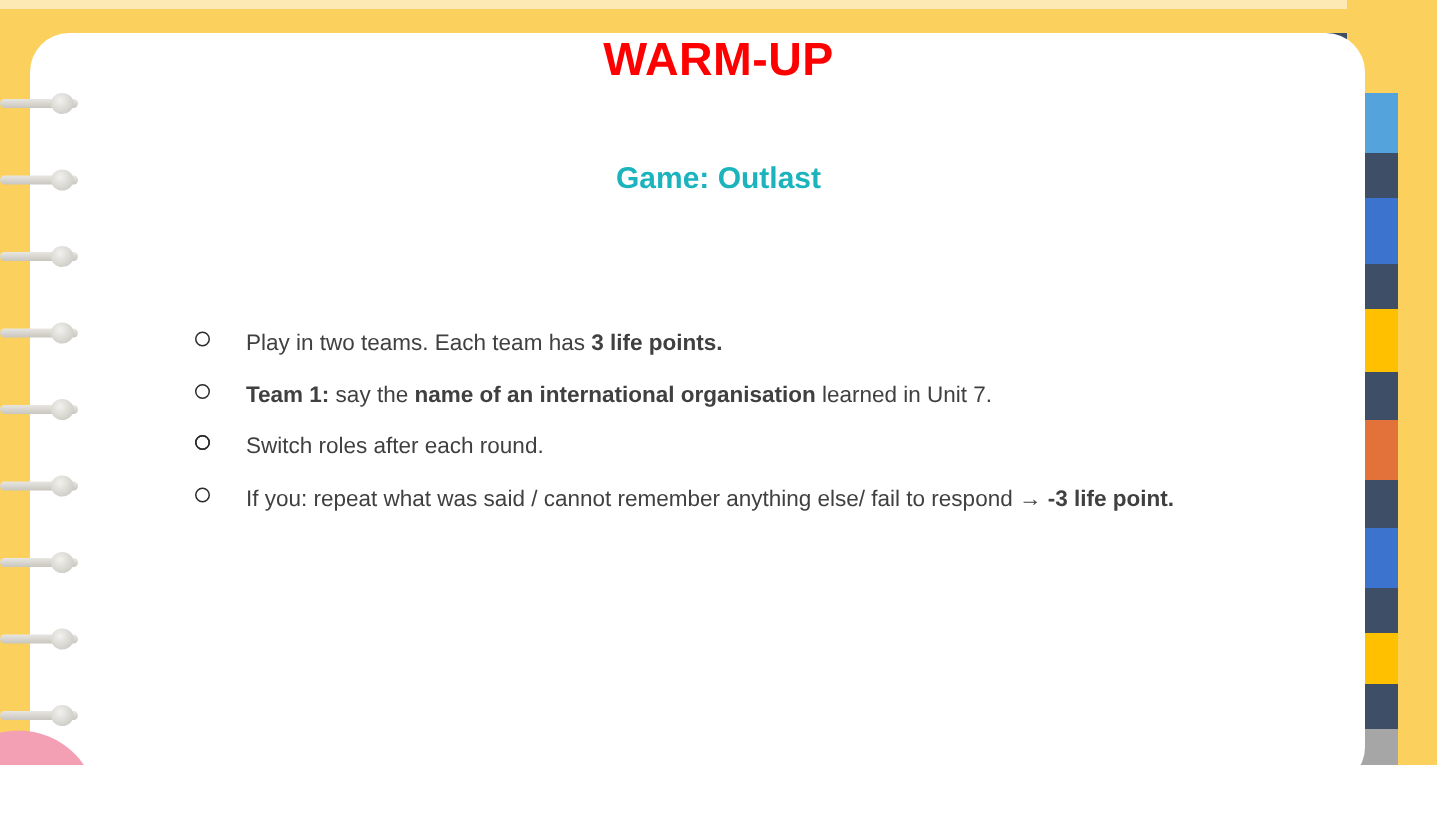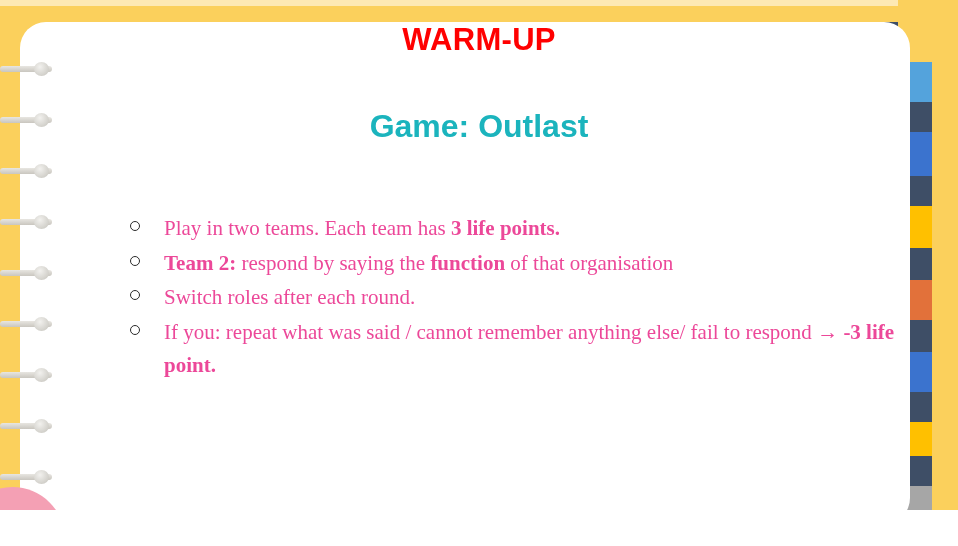--- a/index.html
+++ b/index.html
@@ -131,38 +131,37 @@
     font-weight: bold;
     letter-spacing: 0.3px;
   }
   .subtitle {
     position: absolute;
     left: 0;
     top: 108px;
     width: 958px;
     text-align: center;
     color: #1BB4BD;
-    font-size: 32px;
+    font-size: 20px;
     font-weight: bold;
   }
 
   .bullets {
     position: absolute;
     left: 128px;
     top: 212px;
     width: 770px;
   }
   .bullet-row {
     position: relative;
     padding-left: 36px;
-    font-size: 21px;
+    font-size: 15px;
     line-height: 33.5px;
-    color: #ec4899;
+    color: #404040;
     margin-bottom: 1px;
-    font-family: Liberation Serif, serif;
   }
   .bullet-marker {
     position: absolute;
     left: 2px;
     top: 9px;
     width: 10px;
     height: 10px;
     border: 1.6px solid #2B2B2B;
     border-radius: 50%;
     box-sizing: border-box;
@@ -240,18 +239,19 @@
     </div>
 
   <div class="pink-circle"></div>
 
   <div class="title">WARM-UP</div>
 
   <div class="subtitle">Game: Outlast</div>
 
   <div class="bullets" id="bullets">
       <div class="bullet-row"><span class="bullet-marker"></span><span class="bullet-text">Play in two teams. Each team has <b>3 life points.</b></span></div>
-      <div class="bullet-row"><span class="bullet-marker"></span><span class="bullet-text"><b>Team 2:</b> respond by saying the <b>function</b> of that organisation</span></div>
+      <div class="bullet-row"><span class="bullet-marker"></span><span class="bullet-text"><b>Team 1:</b> say the <b>name of an international organisation</b> learned in Unit 7.</span></div>
+      <div class="bullet-row"><span class="bullet-marker"></span></div>
       <div class="bullet-row"><span class="bullet-marker"></span><span class="bullet-text">Switch roles after each round.</span></div>
       <div class="bullet-row"><span class="bullet-marker"></span><span class="bullet-text">If you: repeat what was said / cannot remember anything else/ fail to respond <span class="arrow-glyph">→</span> <b>-3 life point.</b></span></div>
     </div>
 
 </div>
 
 </body></html>

